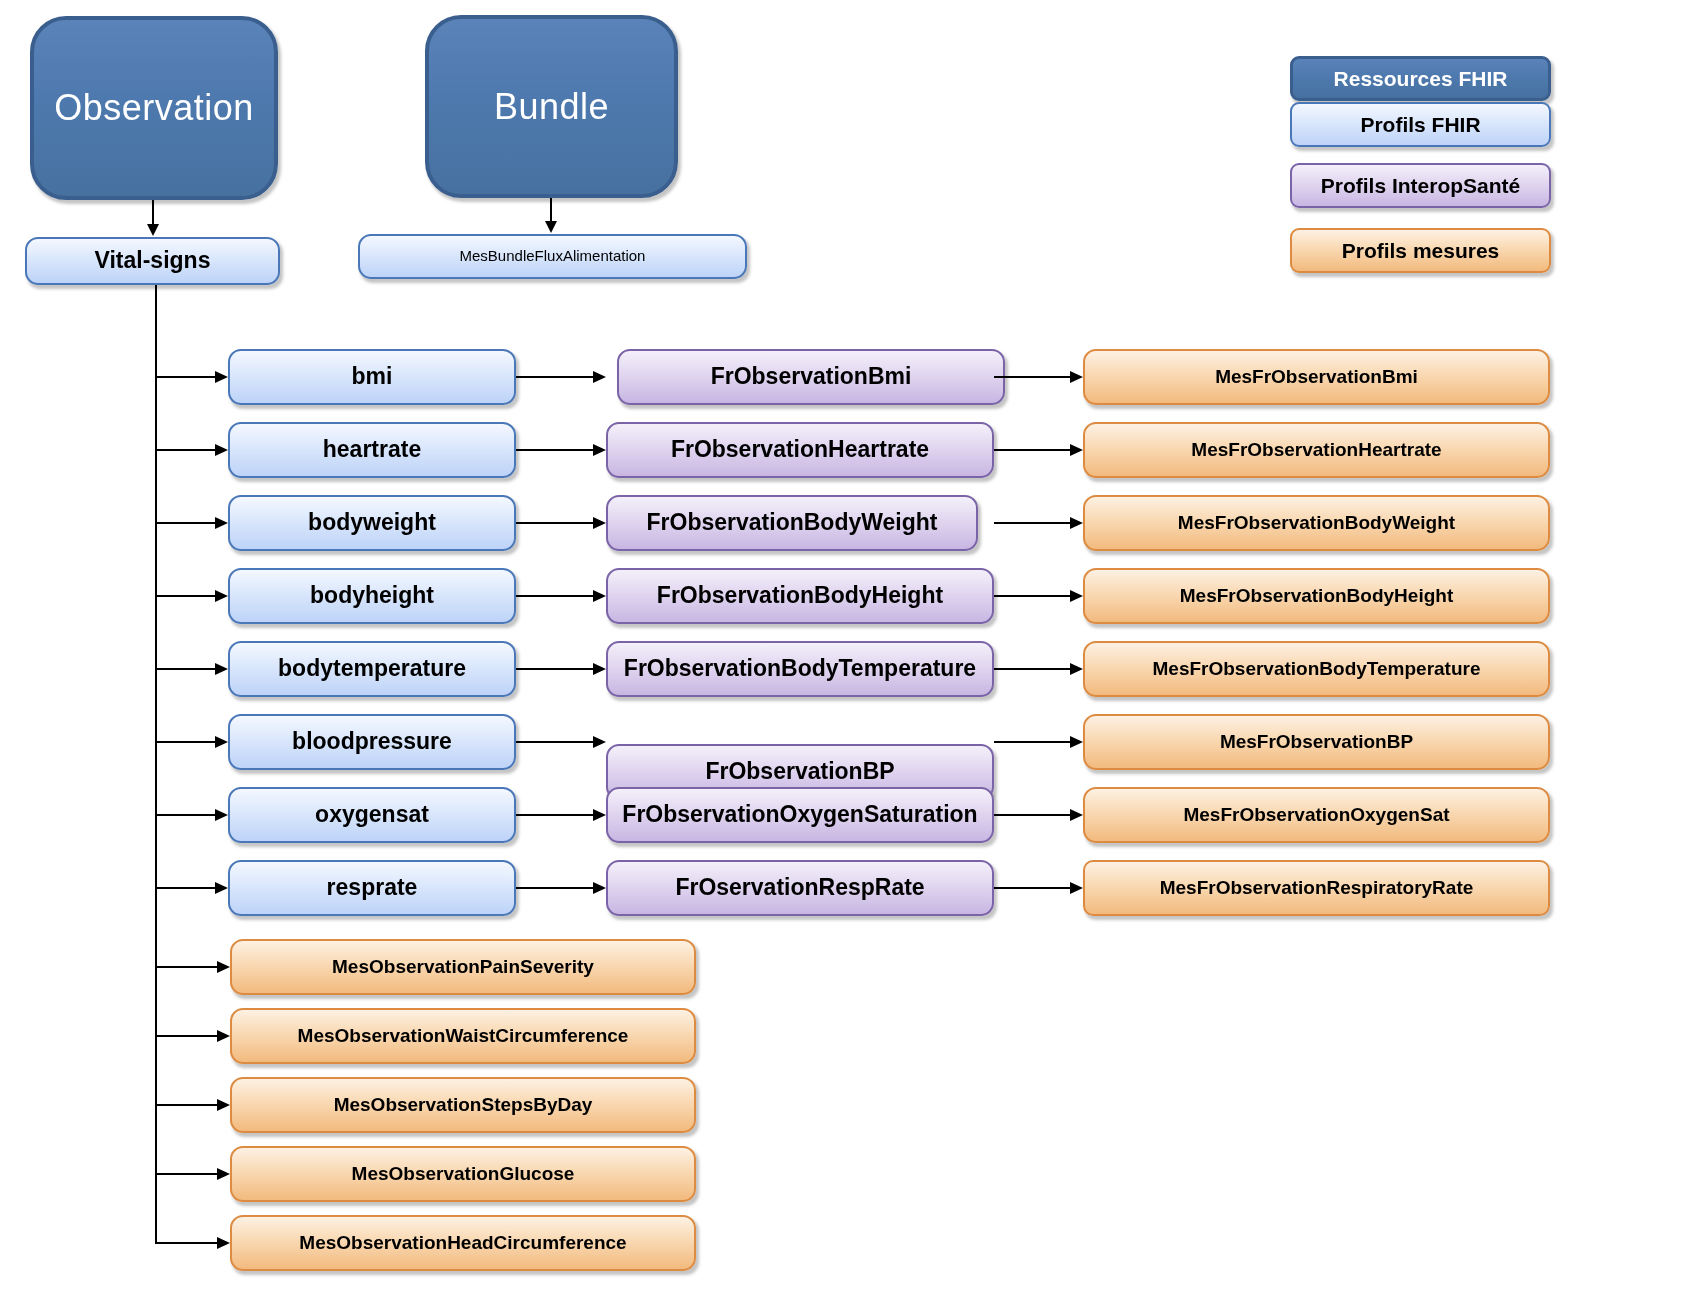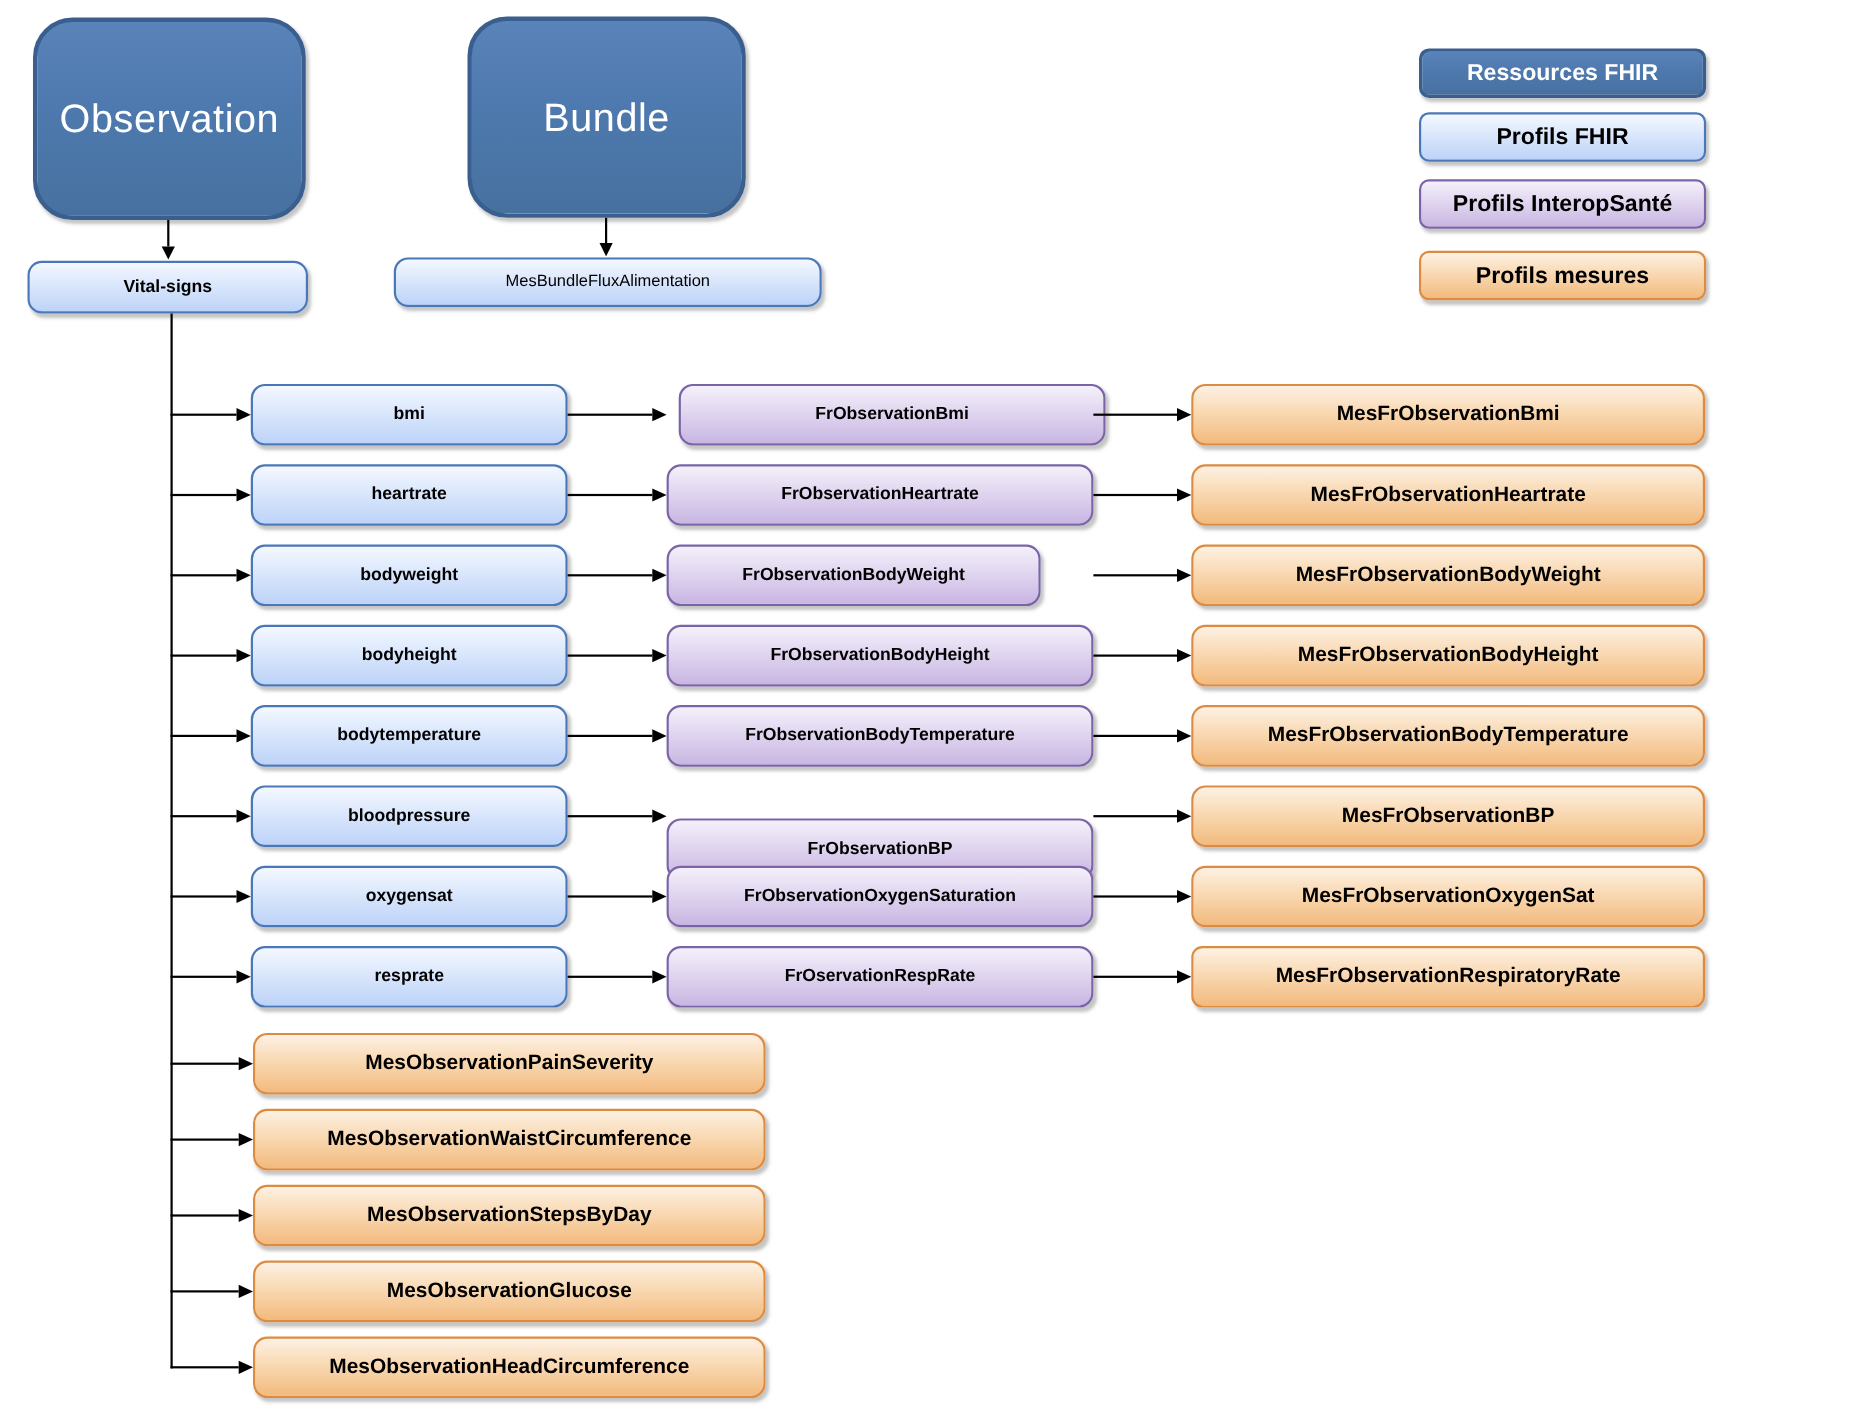--- a/index.html
+++ b/index.html
@@ -28,21 +28,21 @@
   }
   .orange{
     background:linear-gradient(180deg,#fdf1e3 0%,#f9d9b3 45%,#f2ba7e 100%);
     border:2.5px solid #dc8b41;border-radius:13px;font-weight:600;
   }
   .legend-item{height:45px;left:1290px;width:261px;font-size:21px;border-radius:9px;font-weight:600;}
   .legend-dark{
     background:linear-gradient(180deg,#5a84b9 0%,#4e79ae 45%,#46719f 100%);
     border:3px solid #3a5f8e;color:#ffffff;
   }
-  .fs22{font-size:16px;}
+  .fs22{font-size:23px;}
   .fs23{font-size:15px;font-weight:400;}
   .fs19{font-size:19px;}
   
   .harrow{position:absolute;height:0;border-top:2.5px solid #000;}
   .harrow::after{
     content:"";position:absolute;right:-13px;top:-7.5px;width:0;height:0;
     border-left:13px solid #000;border-top:6px solid transparent;border-bottom:6px solid transparent;
   }
   .varrow{position:absolute;width:0;border-left:2.5px solid #000;}
   .varrow::after{
@@ -62,21 +62,21 @@
 
   <div class="varrow" style="left:152px;top:200px;height:24px;"></div>
   <div class="varrow" style="left:550px;top:198px;height:23px;"></div>
 
   <div class="box blue fs22" style="left:25px;top:237px;width:255px;height:48px;">Vital-signs</div>
 
   <div class="box blue fs23" style="left:358px;top:234px;width:389px;height:45px;">MesBundleFluxAlimentation</div>
 
   <div class="trunk" style="left:155px;top:285px;height:959px;"></div>
 
-  <div class="box legend-item legend-dark" style="top:44px;">Ressources FHIR</div>
+  <div class="box legend-item legend-dark" style="top:56px;">Ressources FHIR</div>
   <div class="box legend-item blue" style="top:102px;">Profils FHIR</div>
   <div class="box legend-item purple" style="top:163px;">Profils InteropSanté</div>
   <div class="box legend-item orange" style="top:228px;">Profils mesures</div>
 
   <div class="harrow" style="left: 155px; top: 376px; width: 60px;"></div>
   <div class="box blue fs22" style="left: 228px; top: 349px; width: 288px; height: 56px;">bmi</div>
   <div class="harrow" style="left: 516px; top: 376px; width: 77px;"></div>
   <div class="box purple fs22" style="left: 606px; top: 349px; width: 388px; height: 56px; margin-left: 11px;">FrObservationBmi</div>
   <div class="harrow" style="left: 994px; top: 376px; width: 76px;"></div>
   <div class="box orange fs19" style="left: 1083px; top: 349px; width: 467px; height: 56px;">MesFrObservationBmi</div>
@@ -84,21 +84,21 @@
   <div class="harrow" style="left: 155px; top: 449px; width: 60px;"></div>
   <div class="box blue fs22" style="left: 228px; top: 422px; width: 288px; height: 56px;">heartrate</div>
   <div class="harrow" style="left: 516px; top: 449px; width: 77px;"></div>
   <div class="box purple fs22" style="left: 606px; top: 422px; width: 388px; height: 56px;">FrObservationHeartrate</div>
   <div class="harrow" style="left: 994px; top: 449px; width: 76px;"></div>
   <div class="box orange fs19" style="left: 1083px; top: 422px; width: 467px; height: 56px;">MesFrObservationHeartrate</div>
 
   <div class="harrow" style="left: 155px; top: 522px; width: 60px;"></div>
   <div class="box blue fs22" style="left: 228px; top: 495px; width: 288px; height: 56px;">bodyweight</div>
   <div class="harrow" style="left: 516px; top: 522px; width: 77px;"></div>
-  <div class="box purple fs22" style="left: 606px; top: 495px; width: 340px; height: 56px;">FrObservationBodyWeight</div>
+  <div class="box purple fs22" style="left: 606px; top: 495px; width: 372px; height: 56px;">FrObservationBodyWeight</div>
   <div class="harrow" style="left: 994px; top: 522px; width: 76px;"></div>
   <div class="box orange fs19" style="left: 1083px; top: 495px; width: 467px; height: 56px;">MesFrObservationBodyWeight</div>
 
   <div class="harrow" style="left: 155px; top: 595px; width: 60px;"></div>
   <div class="box blue fs22" style="left: 228px; top: 568px; width: 288px; height: 56px;">bodyheight</div>
   <div class="harrow" style="left: 516px; top: 595px; width: 77px;"></div>
   <div class="box purple fs22" style="left: 606px; top: 568px; width: 388px; height: 56px;">FrObservationBodyHeight</div>
   <div class="harrow" style="left: 994px; top: 595px; width: 76px;"></div>
   <div class="box orange fs19" style="left: 1083px; top: 568px; width: 467px; height: 56px;">MesFrObservationBodyHeight</div>
 

